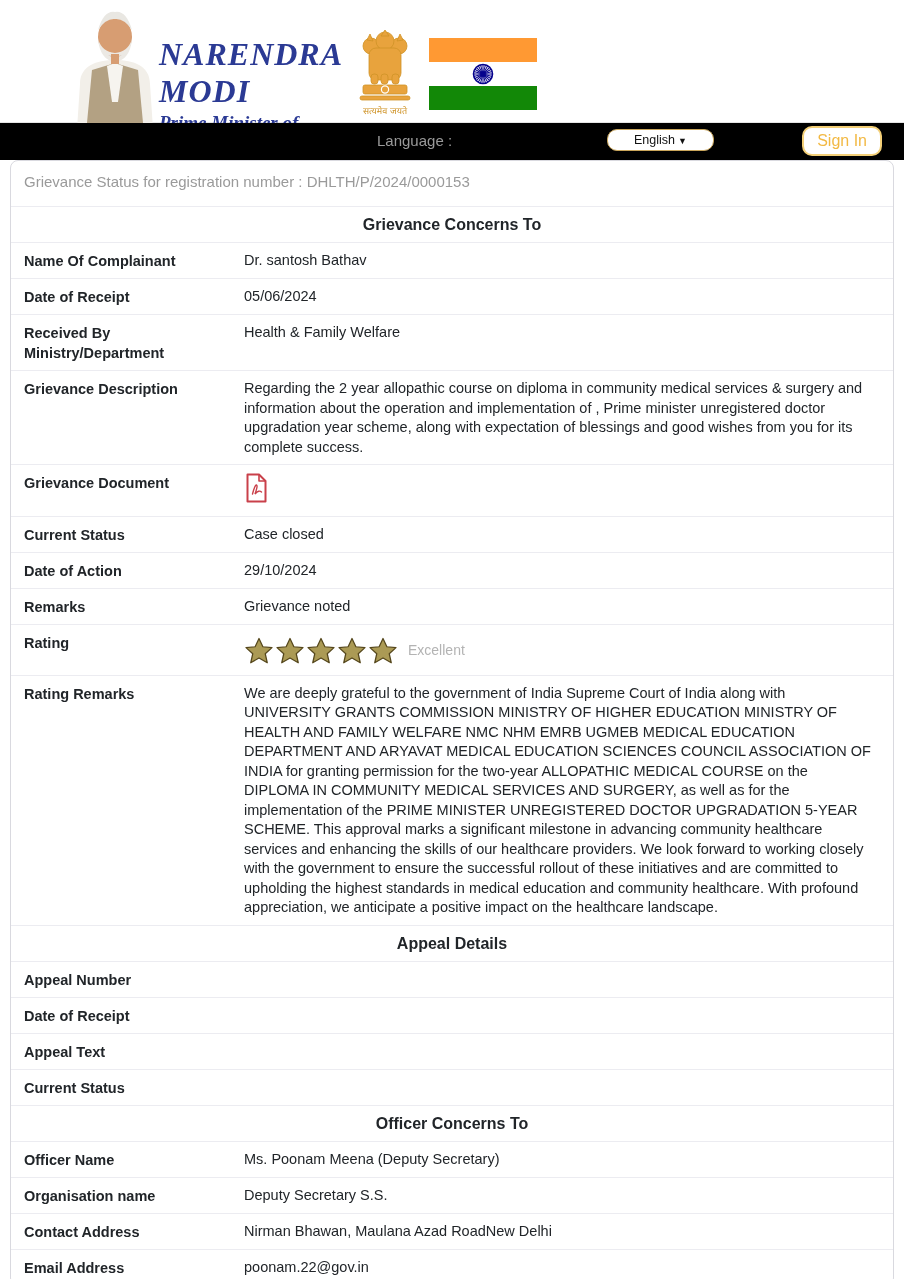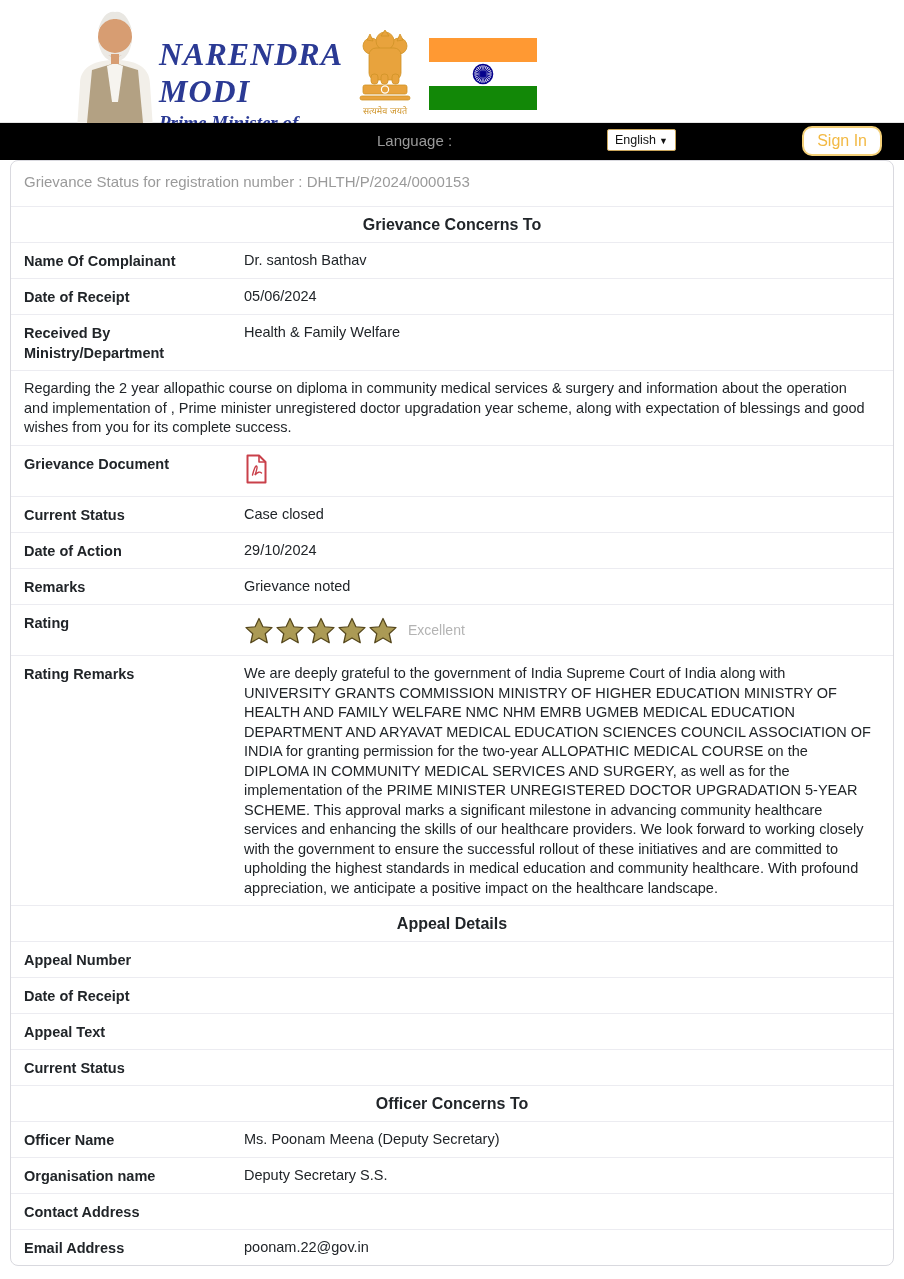--- a/index.html
+++ b/index.html
@@ -23,22 +23,22 @@
   .national-block { position: absolute; left: 355px; top: 30px; display: flex; align-items: flex-start; }
   .emblem { width: 60px; height: 92px; }
   .emblem-motto { font-size: 9px; fill: #cf9327; font-family: "DejaVu Sans", sans-serif; }
   .flag { width: 108px; height: 72px; margin-left: 14px; margin-top: 8px; }
 
   
   .toolbar { position: relative; height: 37px; background: #000000; }
   .language-label { position: absolute; left: 377px; top: 9px; color: #9a9a9a; font-size: 15px; }
   .language-select {
     position: absolute; left: 607px; top: 6px;
-    background: #fff; border: 1px solid #c9a55a; border-radius: 2px;
-    font-size: 12.5px; padding: 3px 7px; color: #111; cursor: pointer;
+    background: #fff; border: 1px solid #c9a55a; border-radius: 10px;
+    font-size: 12.5px; padding: 3px 26px; color: #111; cursor: pointer;
     font-family: inherit;
   }
   .language-select .caret { font-size: 9px; margin-left: 3px; }
   .signin-btn {
     position: absolute; right: 22px; top: 3px;
     background: #fff; border: 2px solid #f3cf77; border-radius: 10px;
     color: #f2b944; font-size: 16px; padding: 4px 13px; cursor: pointer;
     font-family: inherit;
   }
 
@@ -146,20 +146,21 @@
     <div class="label">Date of Receipt</div>
     <div class="value">05/06/2024</div>
   </div>
 
   <div class="row">
     <div class="label">Received By Ministry/Department</div>
     <div class="value">Health &amp; Family Welfare</div>
   </div>
 
   <div class="row">
+    <div class="label">Grievance Description</div>
     <div class="value">Regarding the 2 year allopathic course on diploma in community medical services &amp; surgery and information about the operation and implementation of , Prime minister unregistered doctor upgradation year scheme, along with expectation of blessings and good wishes from you for its complete success.</div>
   </div>
 
   <div class="row">
     <div class="label">Grievance Document</div>
     <div class="value">
       <span class="pdf-link">
         <svg viewBox="0 0 24 30" width="25" height="30" aria-hidden="true">
           <path d="M3,1.5 h11.5 l6.5,6.5 v20.5 h-18 z" fill="#fff" stroke="#c9404a" stroke-width="2" stroke-linejoin="round"></path>
           <path d="M14.5,1.5 v6.5 h6.5" fill="none" stroke="#c9404a" stroke-width="1.6" stroke-linejoin="round"></path>
@@ -239,19 +240,20 @@
   <div class="row">
     <div class="label">Officer Name</div>
     <div class="value">Ms. Poonam Meena (Deputy Secretary)</div>
   </div>
   <div class="row">
     <div class="label">Organisation name</div>
     <div class="value">Deputy Secretary S.S.</div>
   </div>
   <div class="row">
     <div class="label">Contact Address</div>
+    <div class="value">Nirman Bhawan, Maulana Azad RoadNew Delhi</div>
   </div>
   <div class="row">
     <div class="label">Email Address</div>
     <div class="value">poonam.22@gov.in</div>
   </div>
 
 </main>
 
 </body></html>

